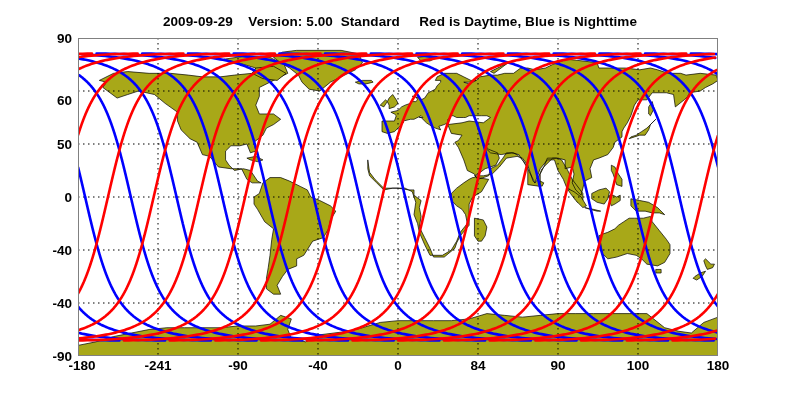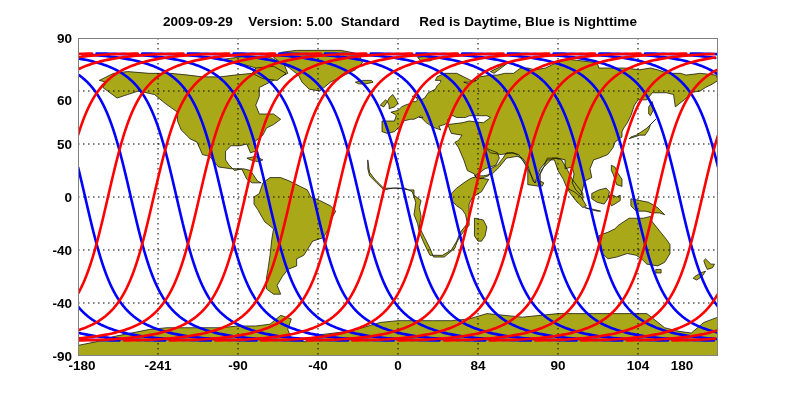--- a/index.html
+++ b/index.html
@@ -40,22 +40,22 @@
       <div class="ytick" style="top: 318px;">-90</div>
     </div>
   <div id="xaxis">
       <div class="xtick" style="left: 4px;">-180</div>
       <div class="xtick" style="left: 80px;">-241</div>
       <div class="xtick" style="left: 160px;">-90</div>
       <div class="xtick" style="left: 240px;">-40</div>
       <div class="xtick" style="left: 320px;">0</div>
       <div class="xtick" style="left: 400px;">84</div>
       <div class="xtick" style="left: 480px;">90</div>
-      <div class="xtick" style="left: 560px;">104</div>
-      <div class="xtick" style="left: 604px;">180</div>
+      <div class="xtick" style="left: 560px;">100</div>
+      <div class="xtick" style="left: 640px;">180</div>
     </div>
 
   <div id="plotwrap">
     <svg class="layer" id="mapsvg" viewBox="0 0 640 318" preserveAspectRatio="none">
         <rect x="0" y="0" width="640" height="318" fill="#ffffff"></rect>
         <polygon points="0.00,318.00 640.00,318.00 640.00,279.13 625.78,284.43 613.33,295.03 600.89,293.27 586.67,289.73 568.89,275.60 551.11,275.60 533.33,275.60 515.56,275.60 497.78,275.60 480.00,275.60 462.22,277.37 444.44,279.13 426.67,277.37 408.89,275.60 391.11,280.90 373.33,282.67 355.56,282.67 337.78,282.67 320.00,282.67 302.22,284.43 284.44,289.73 270.22,293.27 256.00,295.03 241.78,296.80 227.56,303.87 213.33,300.33 209.78,291.50 213.33,280.90 202.67,277.37 192.00,286.20 177.78,287.97 160.00,287.97 142.22,289.73 124.44,289.73 106.67,289.73 88.89,289.73 71.11,291.50 53.33,295.03 35.56,298.57 17.78,303.87 0.00,307.40" fill="#a8a818" stroke="#000000" stroke-width="0.7" stroke-linejoin="round"></polygon>
         <polygon points="218.67,12.37 263.11,12.37 280.89,15.90 284.44,24.73 277.33,31.80 266.67,37.10 252.44,44.17 241.78,53.00 231.11,51.23 224.00,44.17 220.44,37.10 211.56,30.03 202.67,24.73 195.56,19.43 204.44,14.13" fill="#a8a818" stroke="#000000" stroke-width="0.7" stroke-linejoin="round"></polygon>
         <polygon points="21.33,42.40 35.56,35.33 49.78,33.57 71.11,35.33 92.44,35.33 110.22,37.10 124.44,38.87 142.22,38.87 156.44,37.10 174.22,35.33 177.78,30.03 160.00,24.73 145.78,21.20 170.67,17.67 192.00,19.43 206.22,26.50 209.78,35.33 195.56,42.40 181.33,49.47 181.33,58.30 177.78,67.13 181.33,75.97 195.56,75.97 202.67,81.27 195.56,86.57 188.44,90.10 184.89,97.17 176.00,104.23 177.78,113.07 172.44,114.83 168.89,106.00 161.78,107.77 152.89,107.77 147.56,113.07 147.56,121.90 151.11,127.20 156.44,132.50 165.33,130.73 172.44,132.50 179.56,143.10 183.11,144.87 174.22,144.87 168.89,141.33 163.56,130.73 152.89,130.73 140.44,128.97 131.56,118.37 124.44,116.60 119.11,104.23 112.00,100.70 103.11,91.87 99.56,83.03 99.56,74.20 87.11,65.37 76.44,56.53 60.44,53.00 49.78,56.53 39.11,60.07 32.00,54.77 24.89,49.47 28.44,44.17" fill="#a8a818" stroke="#000000" stroke-width="0.7" stroke-linejoin="round"></polygon>
         <polygon points="176.00,159.00 181.33,155.47 184.89,144.87 192.00,139.57 202.67,139.57 211.56,143.10 222.22,148.40 229.33,151.93 232.89,159.00 241.78,162.53 252.44,167.83 257.78,173.13 252.44,181.97 250.67,190.80 245.33,199.63 234.67,203.17 225.78,217.30 218.67,220.83 218.67,227.90 209.78,231.43 204.44,238.50 199.11,247.33 202.67,256.17 195.56,256.17 188.44,250.87 188.44,240.27 190.22,229.67 192.00,217.30 193.78,201.40 195.56,190.80 186.67,183.73 179.56,171.37 176.00,166.07" fill="#a8a818" stroke="#000000" stroke-width="0.7" stroke-linejoin="round"></polygon>
         <polygon points="289.78,121.90 291.56,134.27 296.89,141.33 305.78,150.17 320.00,150.17 330.67,151.93 336.00,151.93 336.00,157.23 343.11,162.53 341.33,169.60 343.11,178.43 341.33,189.03 346.67,199.63 352.00,210.23 355.56,219.07 366.22,219.07 376.89,210.23 378.67,204.93 382.22,197.87 391.11,187.27 391.11,178.43 391.11,166.07 394.67,159.00 403.56,153.70 410.67,141.33 398.22,139.57 396.44,136.03 389.33,132.50 385.78,121.90 380.44,109.53 376.89,104.23 380.44,102.47 384.00,97.17 373.33,95.40 369.78,86.57 384.00,84.80 391.11,83.03 405.33,84.80 412.44,79.50 408.89,77.73 403.56,77.73 391.11,77.73 387.56,79.50 385.78,79.50 378.67,79.50 375.11,77.73 373.33,77.73 371.56,79.50 369.78,81.27 369.78,84.80 366.22,86.57 360.89,88.33 362.67,91.87 357.33,90.10 353.78,88.33 348.44,84.80 343.11,79.50 341.33,79.50 344.89,79.50 343.11,77.73 336.00,81.27 332.44,81.27 325.33,83.03 325.33,84.80 320.00,90.10 316.44,93.63 309.33,95.40 304.00,93.63 304.00,90.10 304.00,83.03 316.44,83.03 318.22,77.73 316.44,75.97 312.89,74.20 320.00,72.43 323.56,68.90 327.11,67.13 332.44,65.37 334.22,63.60 337.78,63.60 339.56,61.83 337.78,58.30 334.22,58.30 341.33,60.07 343.11,61.83 346.67,60.07 350.22,54.77 353.78,53.00 357.33,51.23 359.11,47.70 362.67,44.17 362.67,42.40 357.33,42.40 359.11,38.87 366.22,35.33 375.11,35.33 378.67,35.33 385.78,38.87 392.89,42.40 398.22,42.40 391.11,44.17 385.78,44.17 391.11,45.93 398.22,42.40 401.78,38.87 412.44,37.10 419.56,37.10 426.67,35.33 435.56,35.33 442.67,30.03 449.78,30.03 456.89,31.80 467.56,30.03 474.67,26.50 488.89,21.20 504.89,22.97 519.11,24.73 520.89,30.03 533.33,30.03 547.56,30.03 561.78,31.80 572.44,30.03 579.56,31.80 590.22,35.33 602.67,35.33 608.00,37.10 622.22,35.33 638.22,37.10 640.00,42.40 634.67,45.93 627.56,49.47 622.22,53.00 611.56,54.77 609.78,58.30 606.22,61.83 597.33,68.90 595.56,56.53 588.44,54.77 574.22,54.77 568.89,61.83 560.00,61.83 556.44,67.13 552.89,77.73 549.33,84.80 545.78,90.10 544.00,93.63 544.00,98.93 536.89,104.23 535.11,109.53 529.78,116.60 520.89,120.13 515.56,121.90 512.00,130.73 513.78,139.57 506.67,143.10 503.11,157.23 497.78,151.93 494.22,144.87 496.00,136.03 494.22,128.97 487.11,130.73 487.11,121.90 480.00,120.13 474.67,120.13 464.00,130.73 458.67,143.10 456.89,144.87 449.78,130.73 444.44,121.90 440.89,116.60 433.78,114.83 423.11,116.60 412.44,114.83 405.33,107.77 405.33,106.00 410.67,111.30 419.56,114.83 421.33,120.13 417.78,127.20 407.11,130.73 400.00,136.03 396.44,137.80 400.00,141.33 410.67,137.80 412.44,130.73 419.56,127.20 424.89,120.13 428.44,114.83 435.56,114.83 439.11,116.60 444.44,121.90 449.78,128.97 449.78,146.63 462.22,148.40 462.22,136.03 465.78,128.97 469.33,120.13 478.22,120.13 483.56,121.90 488.89,130.73 494.22,141.33 504.89,155.47 504.89,162.53 499.56,164.30 494.22,155.47 490.67,150.17 488.89,150.17 485.33,141.33 480.00,132.50 476.44,121.90 472.89,121.90 469.33,121.90 462.22,130.73 456.89,144.87 455.11,143.10 449.78,127.20 444.44,120.13 439.11,118.37 428.44,120.13 421.33,128.97 414.22,136.03 405.33,137.80 398.22,137.80 396.44,139.57 394.67,139.57 391.11,141.33 385.78,144.87 378.67,150.17 373.33,155.47 373.33,162.53 378.67,167.83 384.00,171.37 387.56,176.67 389.33,185.50 382.22,194.33 378.67,203.17 373.33,212.00 364.44,217.30 352.00,217.30 346.67,206.70 341.33,194.33 339.56,185.50 336.00,176.67 337.78,164.30 334.22,153.70 327.11,150.17 314.67,150.17 305.78,151.93 298.67,144.87 291.56,137.80 289.78,130.73" fill="#a8a818" stroke="#000000" stroke-width="0.7" stroke-linejoin="round"></polygon>

